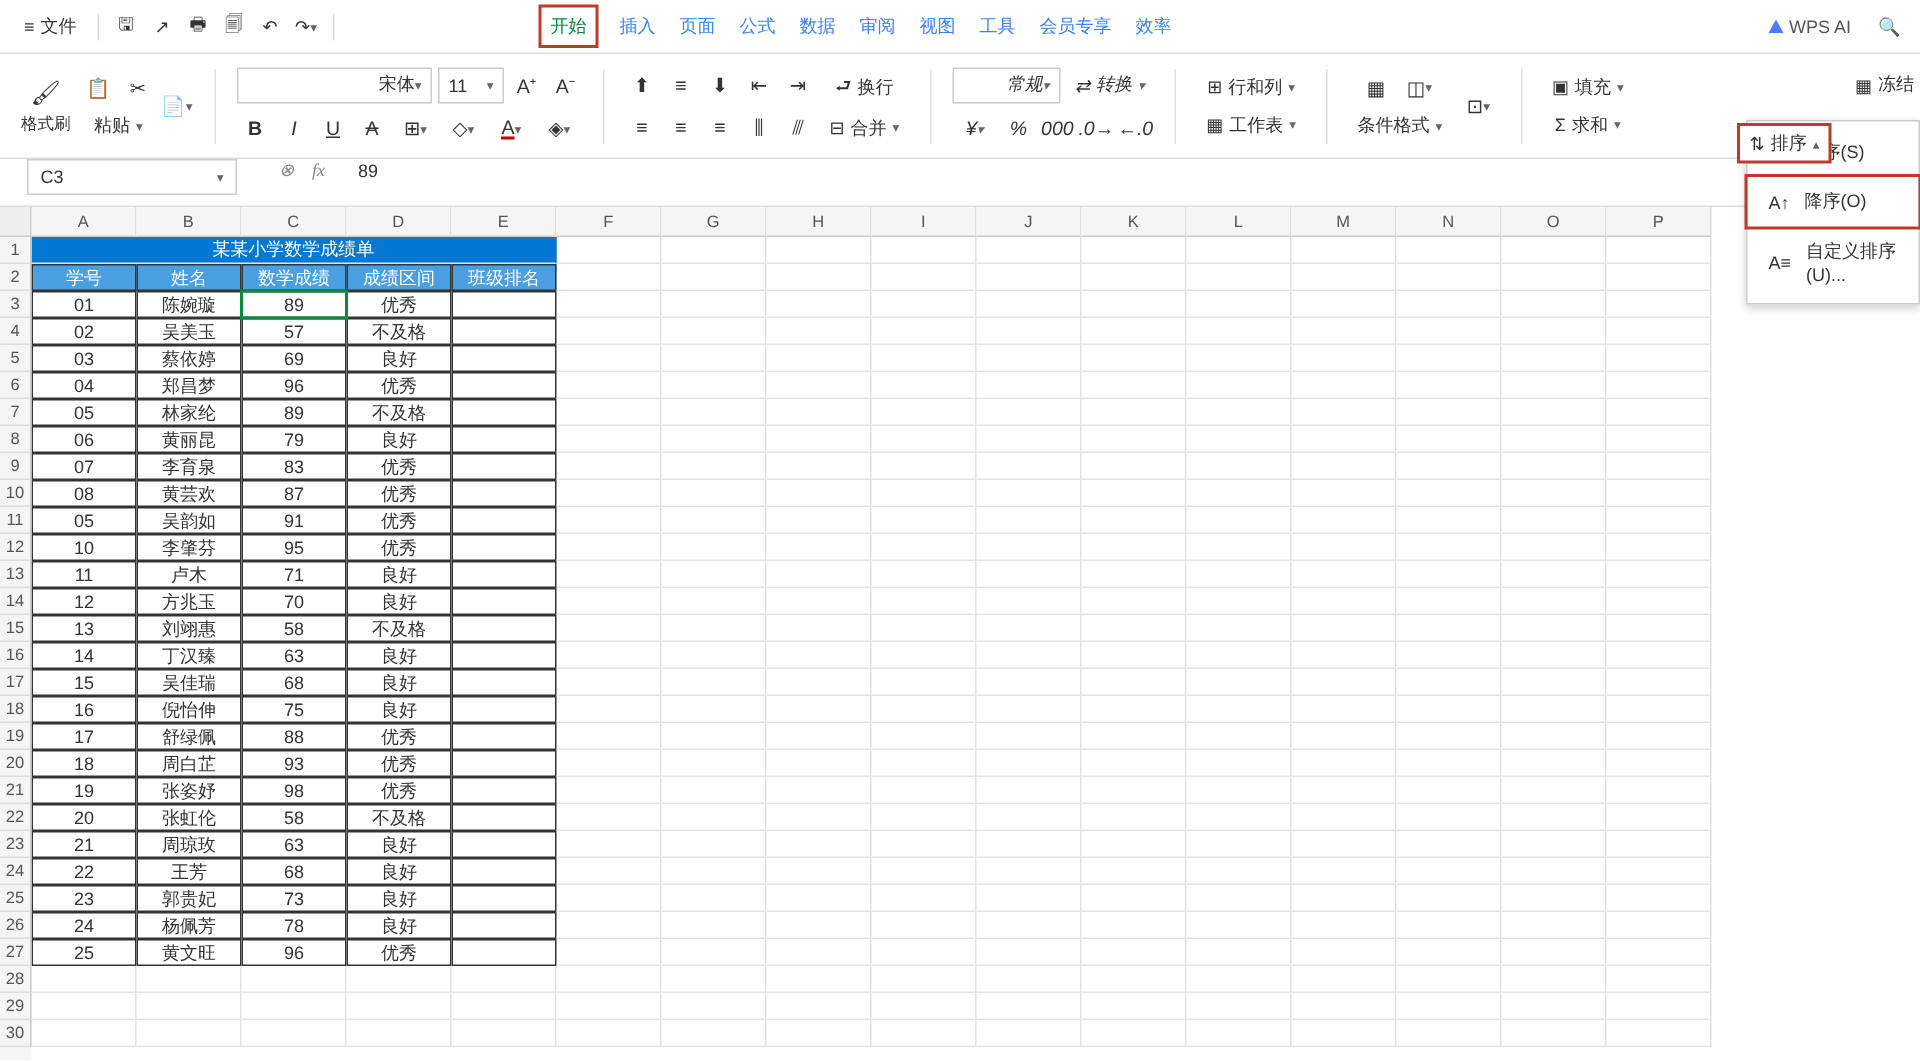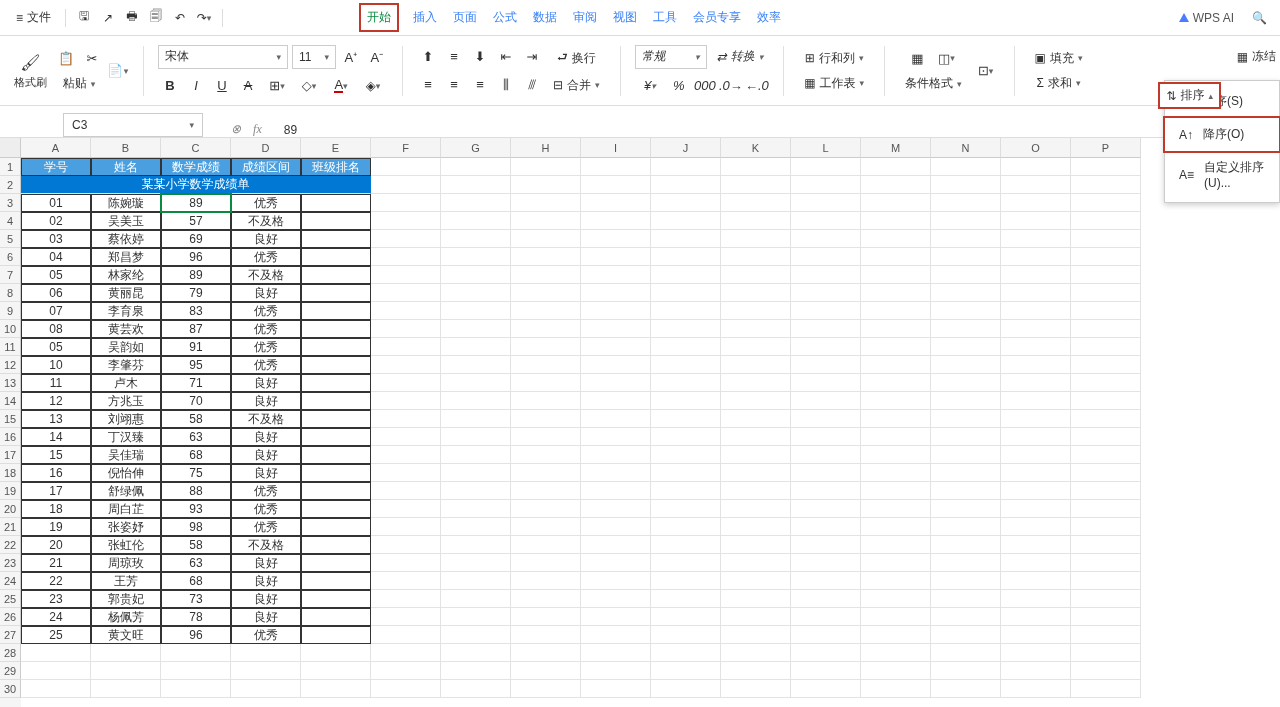--- a/index.html
+++ b/index.html
@@ -16,28 +16,28 @@
     .menu-right { margin-left: auto; display: flex; align-items: center; gap: 14px; text-align: right; }
     .wps-ai { display: flex; align-items: center; gap: 4px; color: #555; }
     .ai-logo { width: 0; height: 0; border-left: 5px solid transparent; border-right: 5px solid transparent; border-bottom: 9px solid #4a7cff; }
     
     .ribbon { height: 70px; display: flex; align-items: center; padding: 0 10px; border-bottom: 1px solid #ddd; gap: 8px; position: relative; }
     .ribbon-group { display: flex; flex-direction: row; align-items: center; gap: 4px; }
     .ribbon-col { display: flex; flex-direction: column; align-items: center; gap: 4px; }
     .ribbon-big-btn { display: flex; flex-direction: column; align-items: center; gap: 2px; cursor: pointer; padding: 2px 4px; font-size: 11px; }
     .ribbon-icon { width: 22px; height: 22px; display: flex; align-items: center; justify-content: center; font-size: 16px; }
     .ribbon-sep { width: 1px; height: 50px; background: #e0e0e0; margin: 0 6px; }
-    .font-selector { width: 130px; height: 24px; border: 1px solid #ccc; padding: 2px 6px; display: flex; align-items: center; justify-content: space-between; background: #fff; }
+    .font-selector { width: 130px; height: 24px; border: 1px solid #ccc; padding: 2px 6px; display: flex; align-items: center; justify-content: flex-end; background: #fff; }
     .size-selector { width: 44px; height: 24px; border: 1px solid #ccc; padding: 2px 6px; display: flex; align-items: center; justify-content: space-between; background: #fff; }
     .ribbon-small-row { display: flex; gap: 4px; align-items: center; }
     .ribbon-small-btn { width: 22px; height: 22px; display: flex; align-items: center; justify-content: center; cursor: pointer; font-size: 13px; }
     .ribbon-small-btn.split { width: 28px; }
     .ribbon-label-btn { display: flex; align-items: center; gap: 4px; padding: 2px 6px; cursor: pointer; font-size: 12px; }
     
-    .name-row { height: 32px; display: flex; align-items: flex-end; border-bottom: 1px solid #ddd; padding-left: 45px; }
+    .name-row { height: 32px; display: flex; align-items: flex-start; border-bottom: 1px solid #ddd; }
     .name-box { width: 140px; height: 24px; border: 1px solid #ccc; margin-left: 18px; padding: 0 8px; display: flex; align-items: center; justify-content: space-between; background: #fff; }
     .fx-area { display: flex; align-items: center; margin-left: 28px; gap: 12px; }
     .fx-icon { font-style: italic; font-family: serif; color: #888; cursor: pointer; }
     .formula-val { flex: 1; padding-left: 10px; }
     
     .grid-area { display: flex; position: relative; height: calc(100vh - 138px); }
     .row-headers { display: flex; flex-direction: column; background: #f5f5f5; }
     .corner { width: 21px; height: 20px; border-right: 1px solid #ccc; border-bottom: 1px solid #ccc; background: #eee; }
     .row-header { width: 21px; height: 18px; border-right: 1px solid #ccc; border-bottom: 1px solid #ddd; display: flex; align-items: center; justify-content: center; font-size: 11px; color: #555; background: #f5f5f5; }
     .grid-content { flex: 1; overflow: hidden; }
@@ -352,52 +352,52 @@
         <div class="col-header">J</div>
         <div class="col-header">K</div>
         <div class="col-header">L</div>
         <div class="col-header">M</div>
         <div class="col-header">N</div>
         <div class="col-header">O</div>
         <div class="col-header">P</div>
       </div>
     <div class="data-area" id="data-area">
         <div class="grid-row">
+          <div class="cell title-cell" style="width: 350px;">某某小学数学成绩单</div>
+          <div class="cell"></div>
+          <div class="cell"></div>
+          <div class="cell"></div>
+          <div class="cell"></div>
+          <div class="cell"></div>
+          <div class="cell"></div>
+          <div class="cell"></div>
+          <div class="cell"></div>
+          <div class="cell"></div>
+          <div class="cell"></div>
+          <div class="cell"></div>
+        </div>
+        <div class="grid-row">
           <div class="cell header-cell">学号</div>
           <div class="cell header-cell">姓名</div>
           <div class="cell header-cell">数学成绩</div>
           <div class="cell header-cell">成绩区间</div>
           <div class="cell header-cell">班级排名</div>
           <div class="cell"></div>
           <div class="cell"></div>
           <div class="cell"></div>
           <div class="cell"></div>
           <div class="cell"></div>
           <div class="cell"></div>
           <div class="cell"></div>
           <div class="cell"></div>
           <div class="cell"></div>
           <div class="cell"></div>
           <div class="cell"></div>
         </div>
         <div class="grid-row">
-          <div class="cell title-cell" style="width: 350px;">某某小学数学成绩单</div>
-          <div class="cell"></div>
-          <div class="cell"></div>
-          <div class="cell"></div>
-          <div class="cell"></div>
-          <div class="cell"></div>
-          <div class="cell"></div>
-          <div class="cell"></div>
-          <div class="cell"></div>
-          <div class="cell"></div>
-          <div class="cell"></div>
-          <div class="cell"></div>
-        </div>
-        <div class="grid-row">
           <div class="cell data-cell">01</div>
           <div class="cell data-cell">陈婉璇</div>
           <div class="cell data-cell selected">89</div>
           <div class="cell data-cell">优秀</div>
           <div class="cell data-cell"></div>
           <div class="cell"></div>
           <div class="cell"></div>
           <div class="cell"></div>
           <div class="cell"></div>
           <div class="cell"></div>

